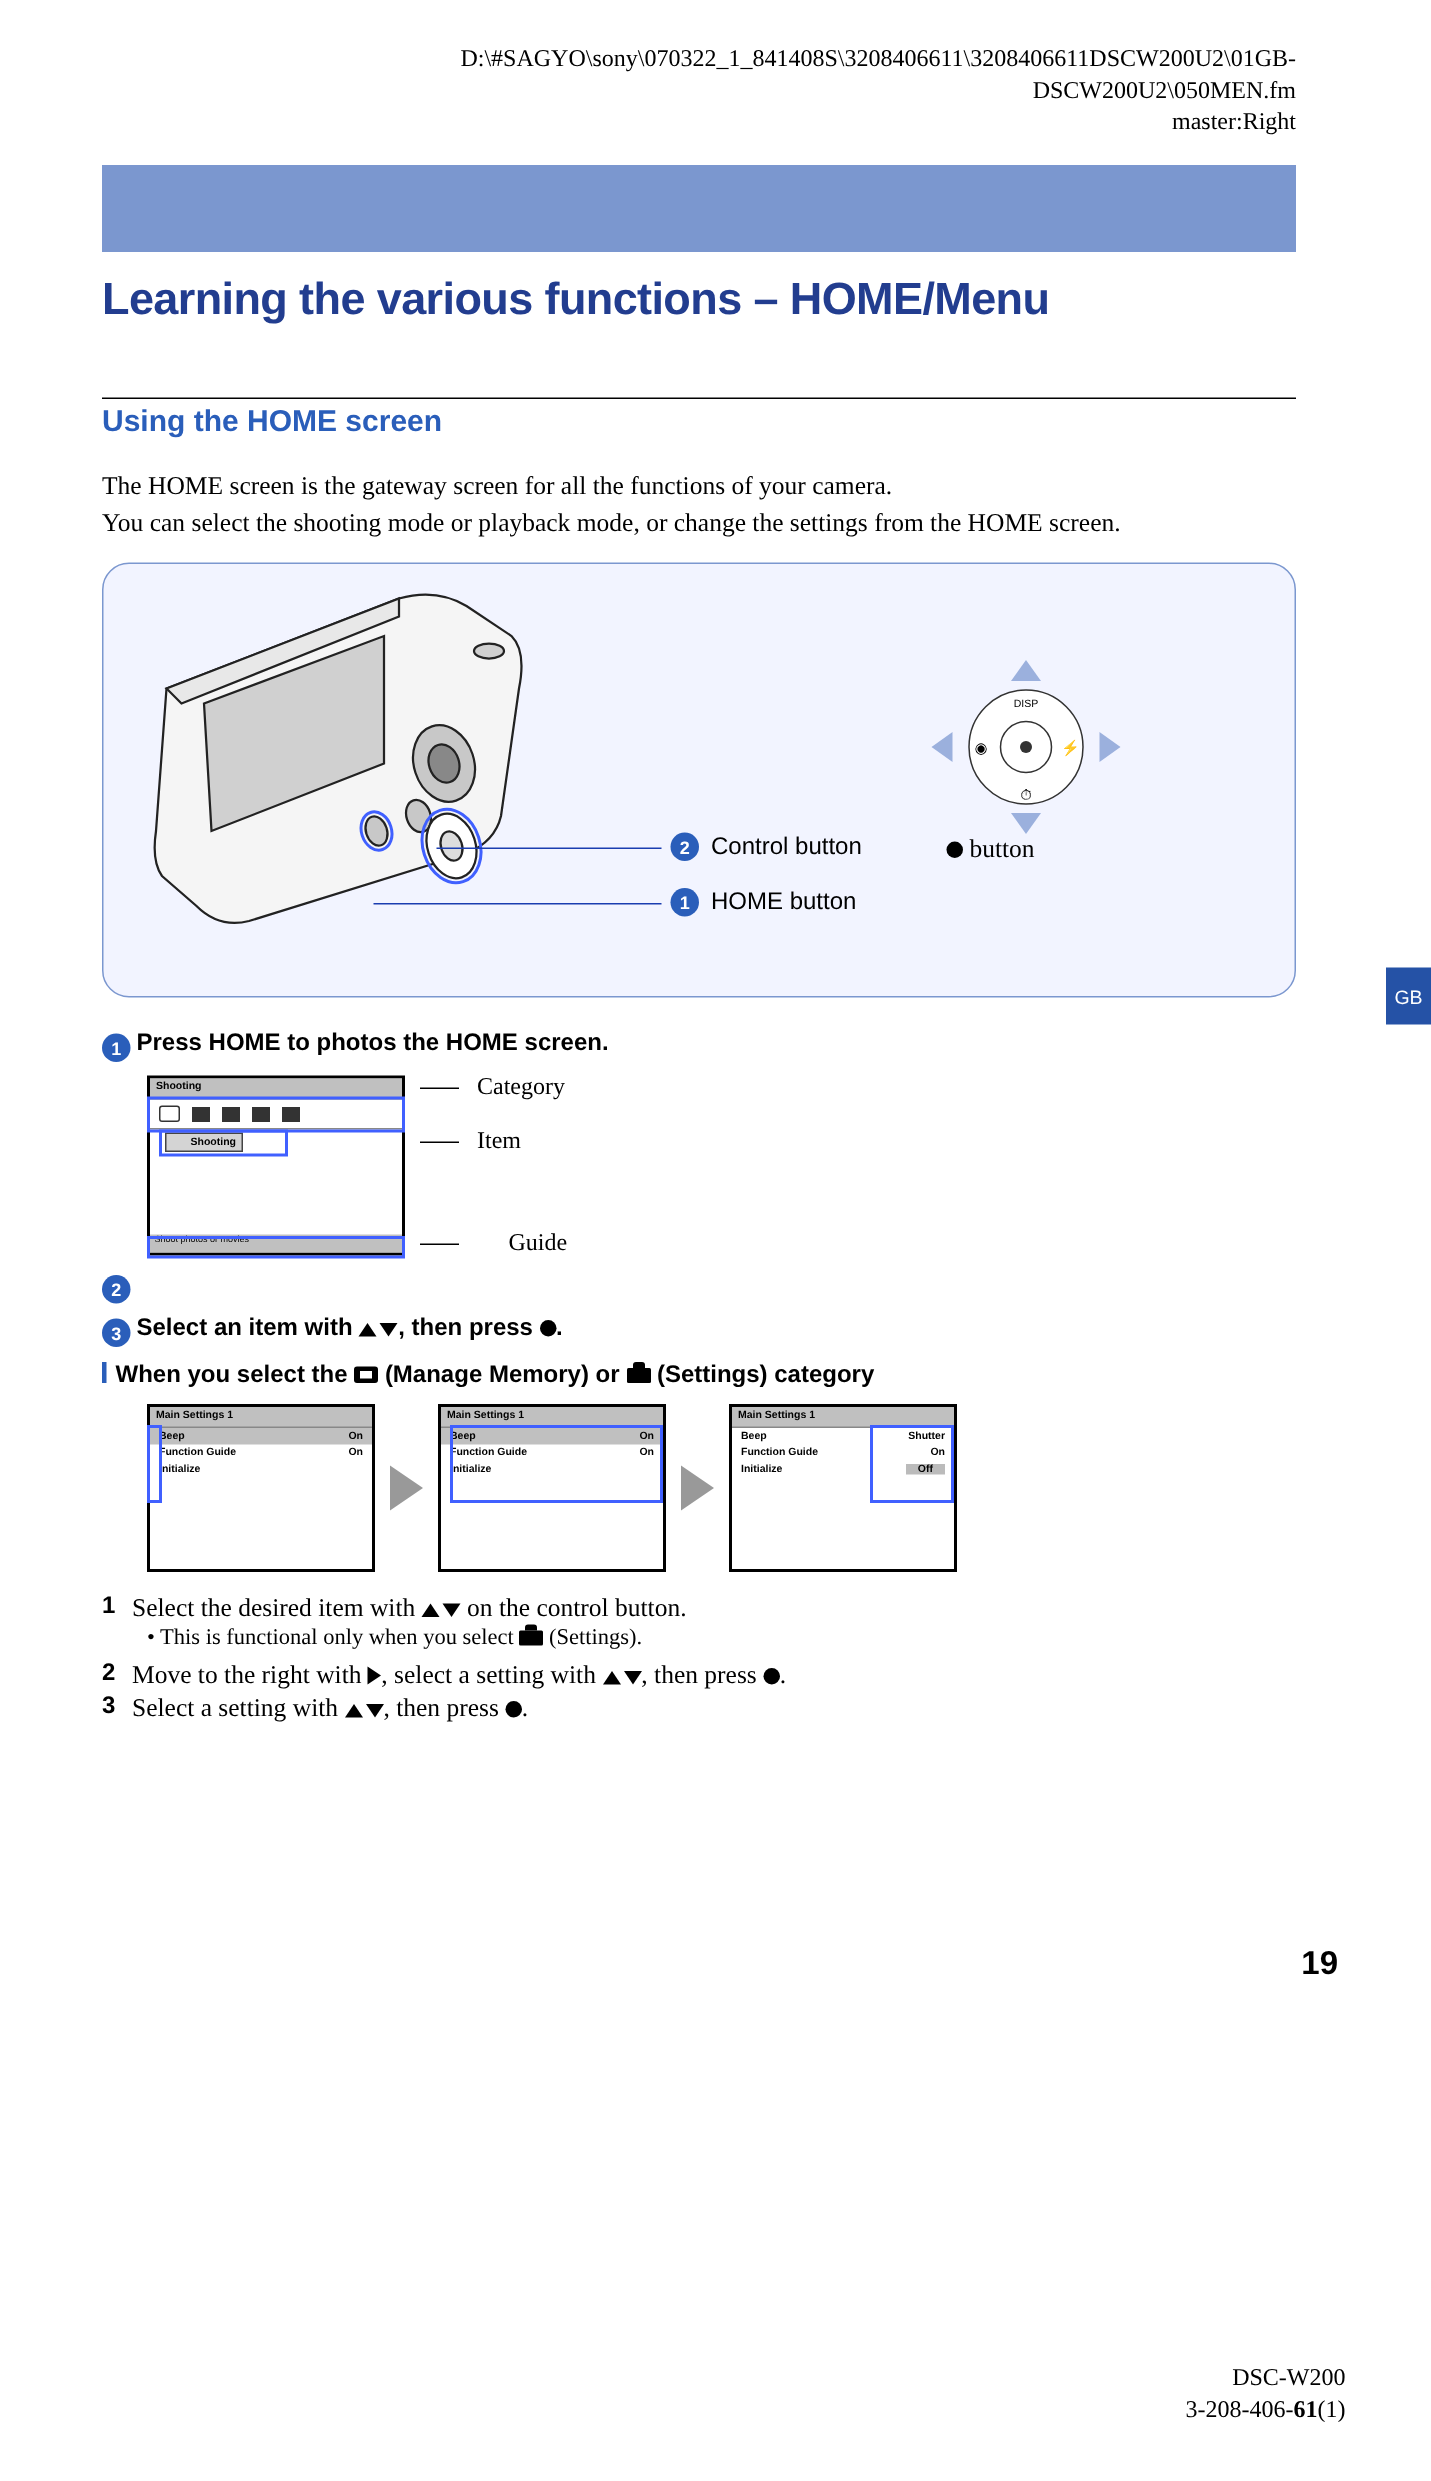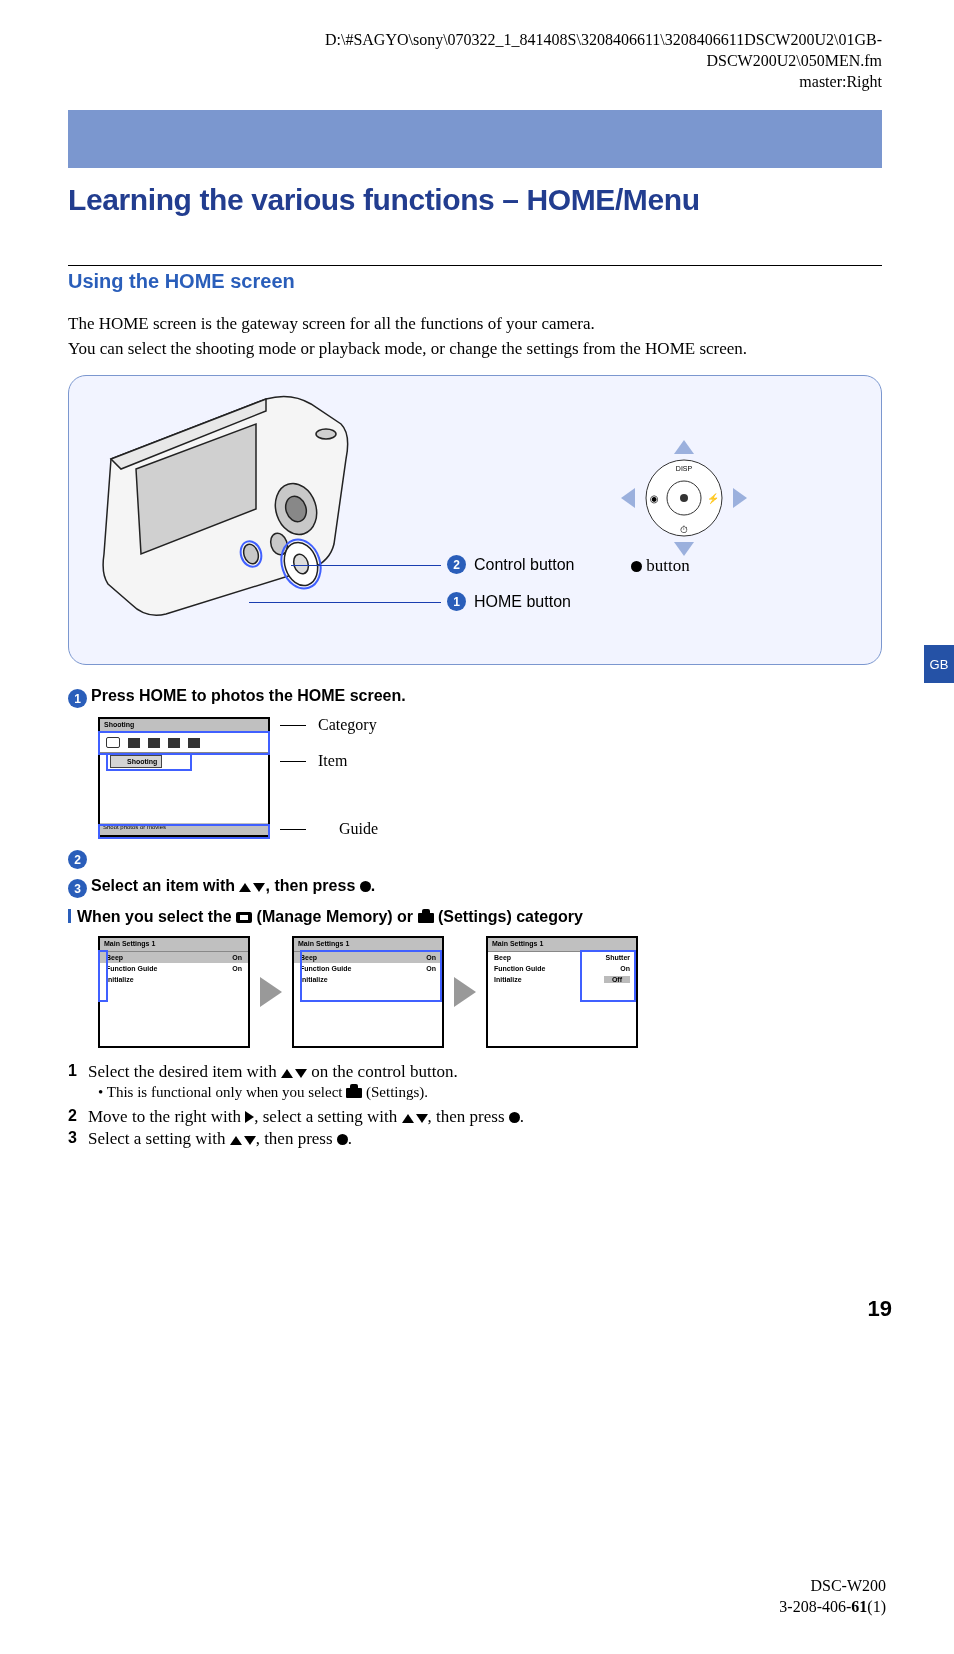--- a/index.html
+++ b/index.html
@@ -5,21 +5,21 @@
   * { box-sizing: border-box; margin: 0; padding: 0; }
   body {
     font-family: "Times New Roman", Times, serif;
     font-size: 17px;
     width: 954px;
     height: 1654px;
     background: #fff;
     color: #000;
     position: relative;
   }
-  .content { padding: 30px 72px 0 62px; }
+  .content { padding: 30px 90px 0 62px; }
   .header-path { text-align: right; font-size: 16px; margin-bottom: 18px; line-height: 1.3; }
   .blue-banner { background: #7b97cf; height: 58px; margin: 0 0 15px 6px; }
   h1.title { font-family: Arial, Helvetica, sans-serif; font-weight: 800; color: #223d8f; font-size: 30px; letter-spacing: -0.4px; margin-bottom: 48px; margin-left: 6px; }
   .hr-thin { border: none; border-top: 1.5px solid #000; margin: 0 0 4px 6px; }
   h2.section-title { font-family: Arial, Helvetica, sans-serif; font-weight: 700; color: #2a5eba; font-size: 20px; margin: 0 0 20px 6px; }
   p { margin: 0 0 2px 6px; line-height: 1.35; }
   .fig-box { position: relative; border: 1px solid #7b97cf; border-radius: 18px; background: #f2f4ff; height: 290px; margin: 14px 0 22px 6px; }
   .cam-svg { position: absolute; left: 27px; top: 13px; }
   .callout-row { position: absolute; display: flex; align-items: center; gap: 8px; }
   .cr1 { left: 378px; top: 179px; }
@@ -58,21 +58,21 @@
   .ms-small { width: 152px; height: 112px; border: 2px solid #000; background: #fff; position: relative; font-family: Arial, sans-serif; }
   .ms-sm-header { height: 14px; background: #c0c0c0; font-size: 7px; font-weight: 700; padding: 2px 4px; border-bottom: 1px solid #888;}
   .ms-row { display:flex; justify-content: space-between; padding: 2px 6px; font-size: 7px; font-weight: 700; }
   .ms-row.sel { background: #c0c0c0; }
   .num-steps { margin: 0 0 0 6px; }
   .num-step { display: flex; gap: 6px; margin-bottom: 2px; }
   .num-step .n { font-family: Arial, sans-serif; font-weight: 700; font-size: 16px; width: 14px; }
   .num-step .t { font-size: 17px; }
   .bullet { font-size: 15px; margin-left: 30px; margin-bottom: 6px; }
   .page-num { position: absolute; right: 62px; bottom: 332px; font-family: Arial, sans-serif; font-weight: 800; font-size: 22px; }
-  .footer { position: absolute; right: 68px; bottom: 36px; text-align: right; font-size: 16px; line-height: 1.3; }
+  .footer { position: absolute; right: 57px; bottom: 36px; text-align: right; font-size: 16px; line-height: 1.3; }
   .tri-lr::before, .tri-lr::after, .tri-ud::before, .tri-ud::after { content: ""; display: inline-block; width: 0; height: 0; vertical-align: -1px;}
   .tri-lr::before { border-top: 6px solid transparent; border-bottom: 6px solid transparent; border-right: 9px solid #000; margin-right:1px;}
   .tri-lr::after { border-top: 6px solid transparent; border-bottom: 6px solid transparent; border-left: 9px solid #000; margin-left:1px;}
   .tri-ud::before { border-left: 6px solid transparent; border-right: 6px solid transparent; border-bottom: 9px solid #000; margin-right:1px;}
   .tri-ud::after { border-left: 6px solid transparent; border-right: 6px solid transparent; border-top: 9px solid #000; margin-left:1px;}
   .dot { display: inline-block; width: 11px; height: 11px; background: #000; border-radius: 50%; vertical-align: -1px; }
   .tri-r { display:inline-block; width:0; height:0; border-top: 6px solid transparent; border-bottom: 6px solid transparent; border-left: 9px solid #000; vertical-align: -1px;}
   .mm-icon { display:inline-block; width:16px; height:11px; background:#000; border-radius:2px; vertical-align:-1px; position:relative;}
   .mm-icon::after{content:"";position:absolute;left:4px;top:3px;width:8px;height:5px;background:#fff;}
   .st-icon { display:inline-block; width:16px; height:10px; background:#000; vertical-align:-1px; position:relative; border-radius:1px;}

